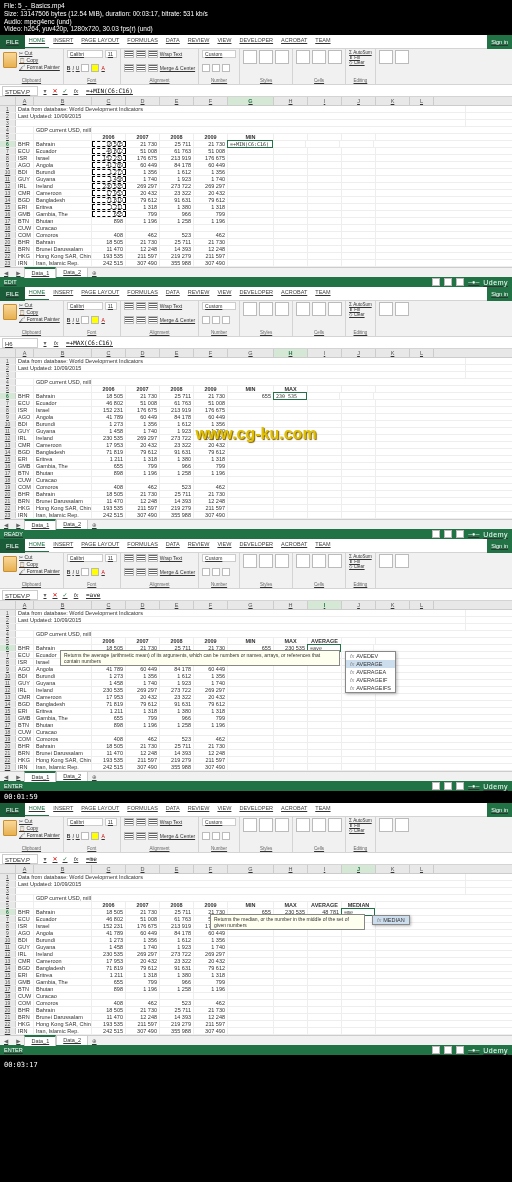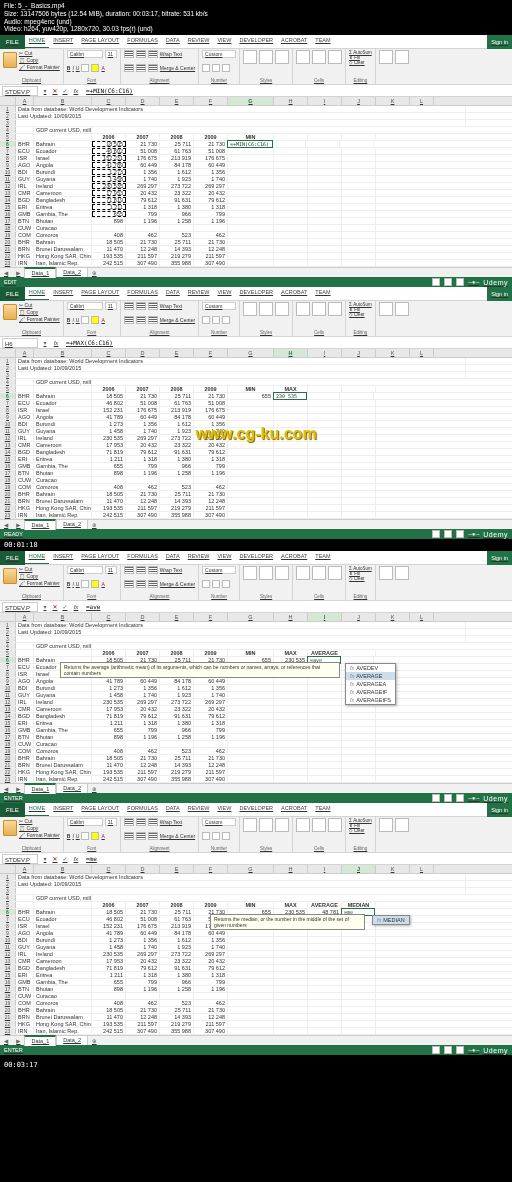--- a/index.html
+++ b/index.html
@@ -891,21 +891,20 @@
     <span>READY</span>
     <div class="right">
           <span class="mini-icon"></span>
           <span class="mini-icon"></span>
           <span class="mini-icon"></span>
           <span>─●─</span>
           <span class="udemy">Udemy</span>
         </div>
   </div>
   </div>
-  <div class="timestamp">00:01:18</div>
     <div class="pane">
 
   <div class="ribbon-file">
     <span class="file-tab">FILE</span>
     <div class="ribbon-tabs" style="flex:1;height:14px;background:#fff">
           <span class="rt active">HOME</span>
           <span class="rt ">INSERT</span>
           <span class="rt ">PAGE LAYOUT</span>
           <span class="rt ">FORMULAS</span>
           <span class="rt ">DATA</span>
@@ -1313,20 +1312,21 @@
     <span>ENTER</span>
     <div class="right">
           <span class="mini-icon"></span>
           <span class="mini-icon"></span>
           <span class="mini-icon"></span>
           <span>─●─</span>
           <span class="udemy">Udemy</span>
         </div>
   </div>
   </div>
+  <div class="timestamp">00:01:59</div>
     <div class="pane">
 
   <div class="ribbon-file">
     <span class="file-tab">FILE</span>
     <div class="ribbon-tabs" style="flex:1;height:14px;background:#fff">
           <span class="rt active">HOME</span>
           <span class="rt ">INSERT</span>
           <span class="rt ">PAGE LAYOUT</span>
           <span class="rt ">FORMULAS</span>
           <span class="rt ">DATA</span>

